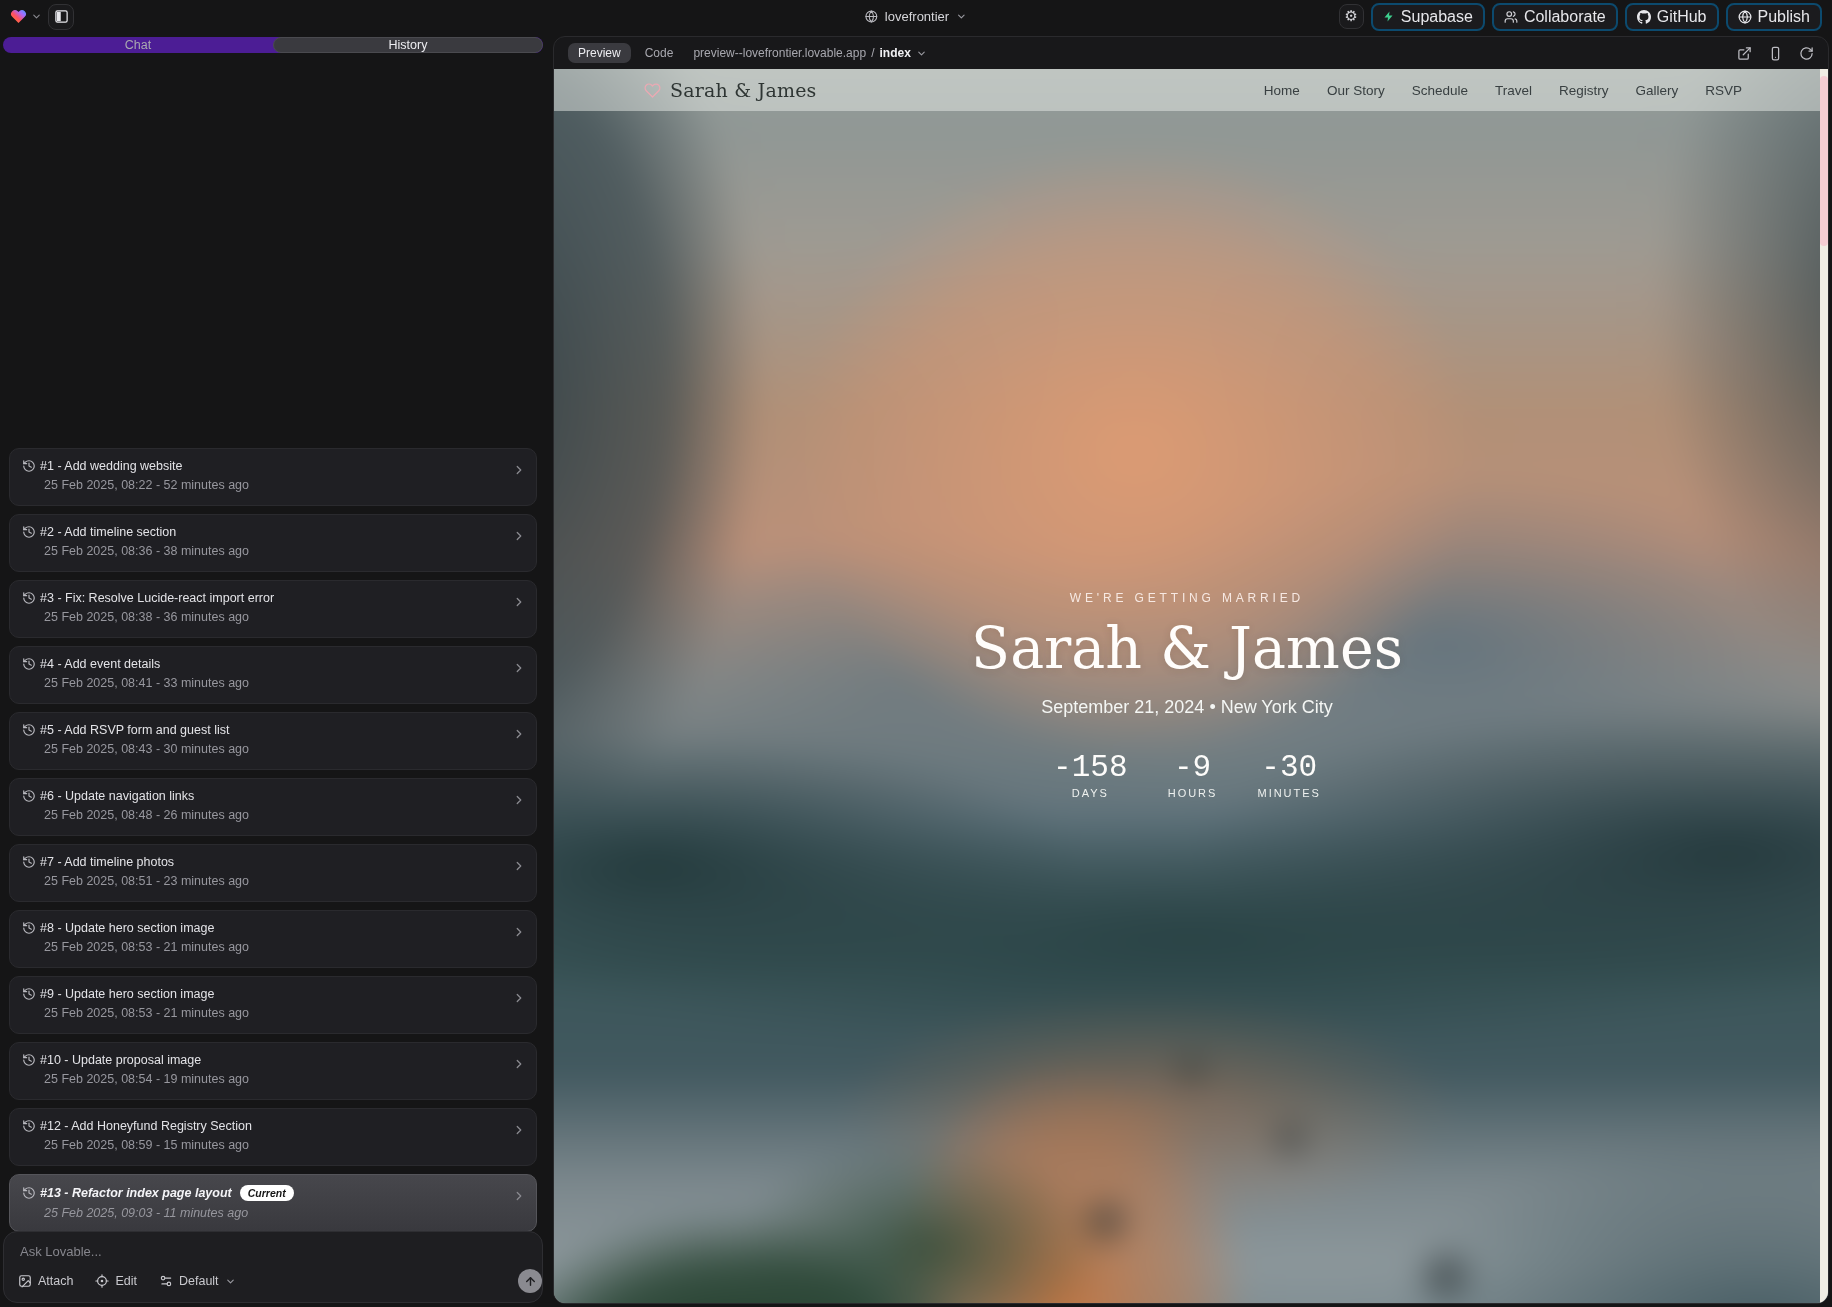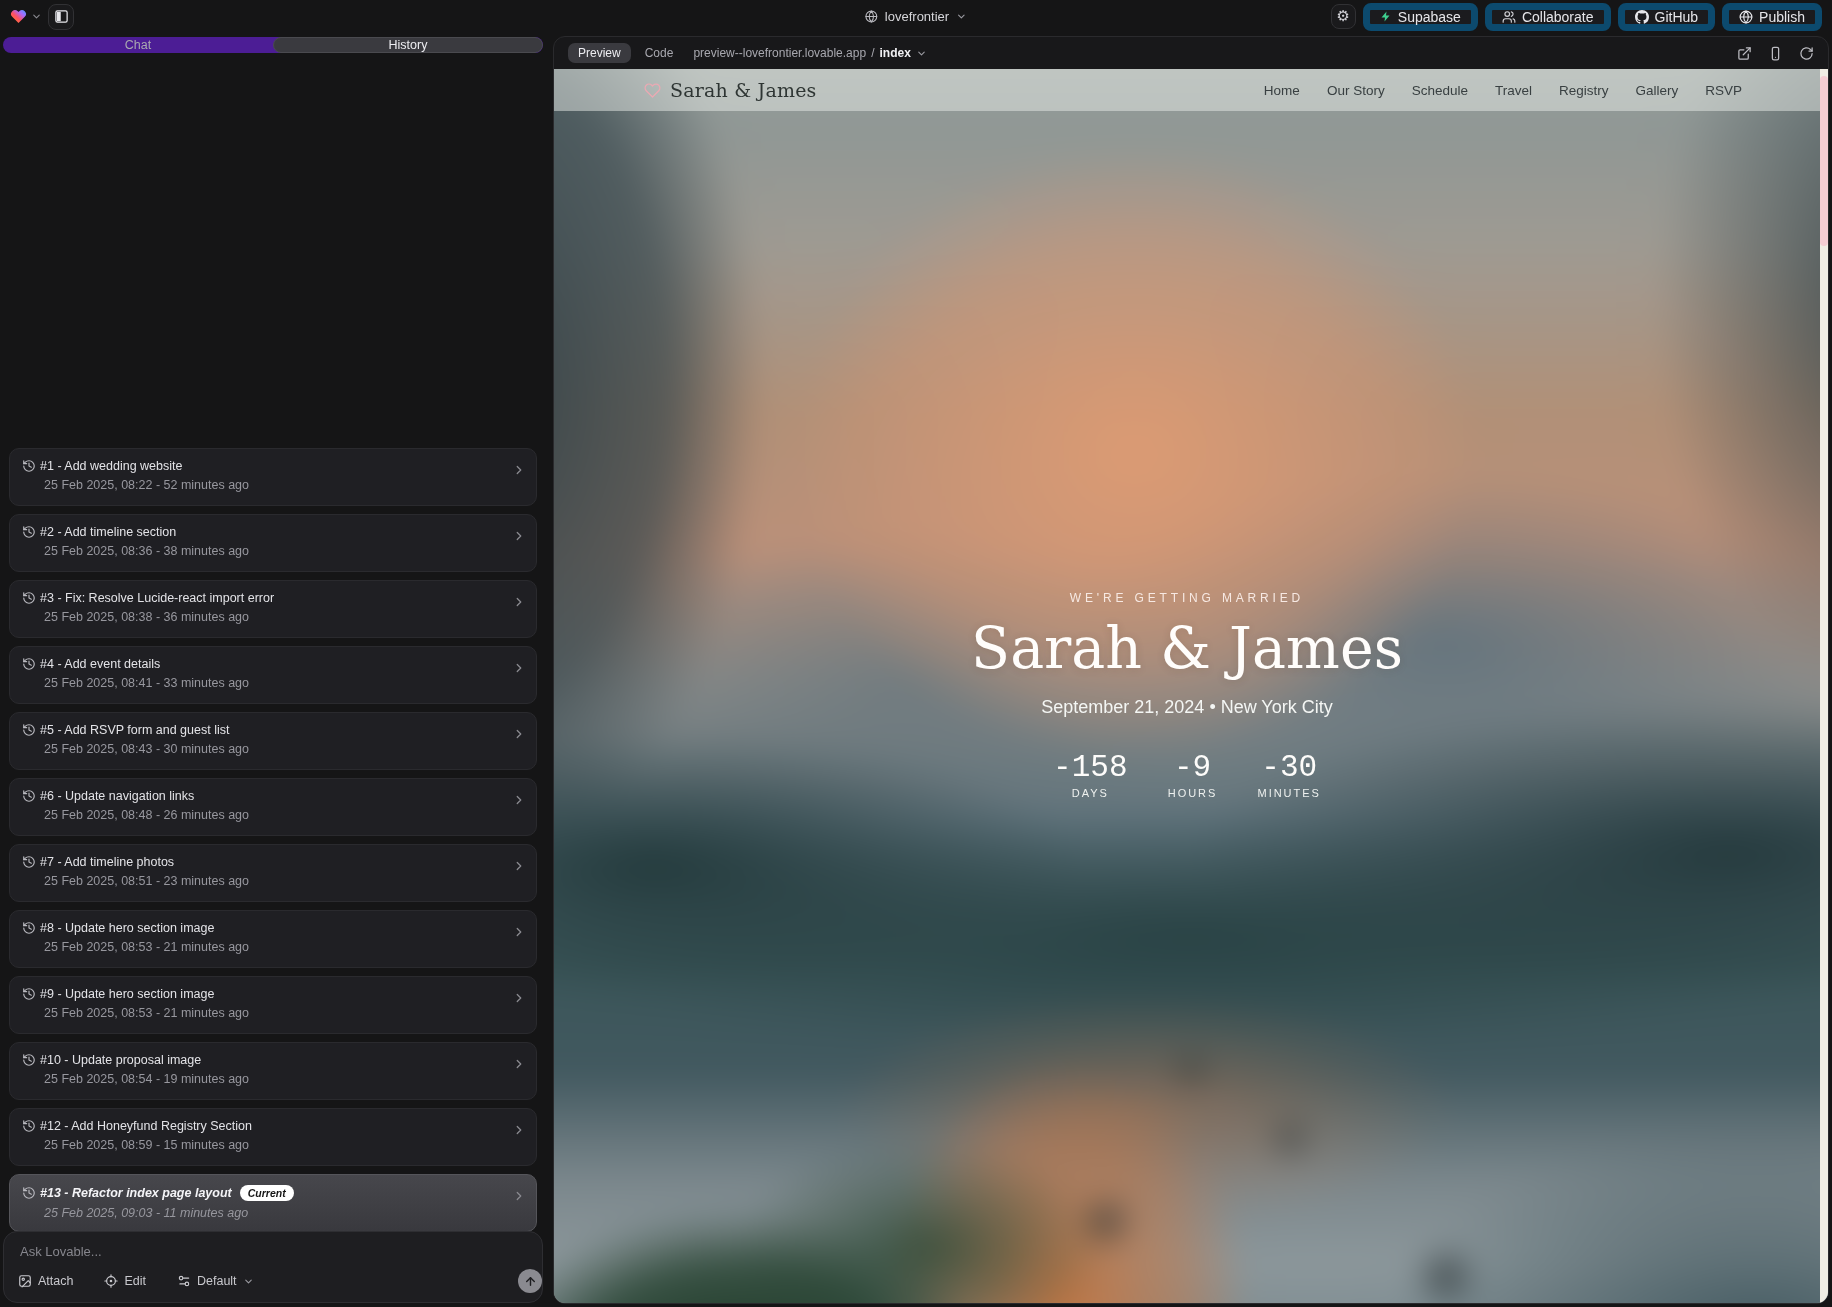--- a/index.html
+++ b/index.html
@@ -6,42 +6,42 @@
   html,body { margin:0; background:#0f0f10; }
   body { font-family:"Liberation Sans", sans-serif; }
   .app { position:relative; width:1832px; height:1307px; background:#151516; overflow:hidden; }
 
   
   .topbar { position:absolute; top:0; left:0; width:100%; height:33px; display:flex; align-items:center; padding:0 10px; }
   .tb-left { display:flex; align-items:center; gap:6px; }
   .iconbtn { display:flex; align-items:center; justify-content:center; width:26px; height:26px; border:1px solid #313134; border-radius:8px; background:#1a1a1c; cursor:pointer; }
   .tb-center { position:absolute; left:50%; top:0; height:33px; transform:translateX(-50%); display:flex; align-items:center; gap:7px; color:#d6d6da; font-size:13px; }
   .tb-right { margin-left:auto; display:flex; align-items:center; gap:7px; }
-  .pillbtn { display:flex; align-items:center; gap:6px; height:28px; padding:0 10px; border:7px solid #0c4a6e; border-radius:8px; background:#1b1b1e; color:#e6e6ea; font-size:14px; cursor:pointer; white-space:nowrap; }
+  .pillbtn { display:flex; align-items:center; gap:6px; height:28px; padding:0 10px; border:2px solid #0c4a6e; border-radius:8px; background:#1b1b1e; color:#e6e6ea; font-size:16px; cursor:pointer; white-space:nowrap; }
   .gear-glyph { font-family:"DejaVu Sans", sans-serif; font-size:15px; color:#d2d2d7; line-height:1; }
 
   
   .sidebar { position:absolute; left:3px; top:36px; width:540px; height:1268px; }
   .seg-tabs { position:absolute; top:1px; left:0; right:0; height:16px; display:grid; grid-template-columns:1fr 1fr; background:#4c1d95; border-radius:9px; overflow:hidden; }
   .seg { display:flex; align-items:center; justify-content:center; font-size:12.5px; color:#a9a9b0; cursor:pointer; }
   .seg.active { background:#3a3a3f; border:1px solid #4a4a4f; border-radius:9px; color:#ededf1; }
 
   .history-list { position:absolute; top:25px; bottom:72px; left:6px; right:6px; display:flex; flex-direction:column; justify-content:flex-end; gap:8px; overflow:hidden; }
   .hcard { position:relative; height:58px; border:1px solid #2a2a2e; border-radius:10px; background:#1f1f23; padding:10px 12px; cursor:pointer; flex:none; }
   .hcard.current { background:linear-gradient(180deg,#47474c 0%,#39393e 100%); border-color:#55555a;font-style:italic; }
   .hrow { display:flex; align-items:center; gap:4px; }
   .htitle { font-size:12.5px; color:#e3e3e7; white-space:nowrap; }
   .hcard.current .htitle { color:#f4f4f7; font-weight:600; }
   .hbadge { display:inline-block; background:#ffffff; color:#151515; font-size:10.5px; font-weight:700; border-radius:999px; padding:2px 8px; margin-left:4px; }
   .htime { margin-top:5px; margin-left:22px; font-size:12.5px; color:#97979e; }
   .hchevron { position:absolute; right:10px; top:14px; }
 
   .composer { position:absolute; left:0; right:0; bottom:1px; height:72px; background:#1e1e21; border:1px solid #2e2e32; border-radius:14px; }
   .composer-ph { position:absolute; top:12px; left:16px; font-size:13px; color:#86868d; }
-  .composer-row { position:absolute; left:14px; right:0; bottom:9px; display:flex; align-items:center; gap:31px; }
+  .composer-row { position:absolute; left:14px; right:0; bottom:9px; display:flex; align-items:center; gap:22px; }
   .cbtn { display:flex; align-items:center; gap:6px; font-size:12.5px; color:#c9c9ce; cursor:pointer; }
   .sendbtn { margin-left:auto; width:24px; height:24px; border-radius:50%; background:#8a8a90; display:flex; align-items:center; justify-content:center; cursor:pointer; }
 
   
   .preview-panel { position:absolute; left:553px; top:36px; width:1276px; height:1268px; background:#18181a; border:1px solid #2a2a2d; border-radius:12px; overflow:hidden; }
   .pv-toolbar { position:absolute; top:0; left:0; right:0; height:32px; display:flex; align-items:center; padding:0 14px; gap:14px; }
   .pv-tab { font-size:12px; color:#a8a8af; cursor:pointer; }
   .pv-tab.active { background:#3a3a3f; color:#ededf1; padding:3px 10px; border-radius:7px; }
   .pv-url { display:flex; align-items:center; gap:5px; font-size:12px; color:#a8a8af; margin-left:6px; }
   .pv-url .page { color:#f0f0f3; font-weight:600; }

